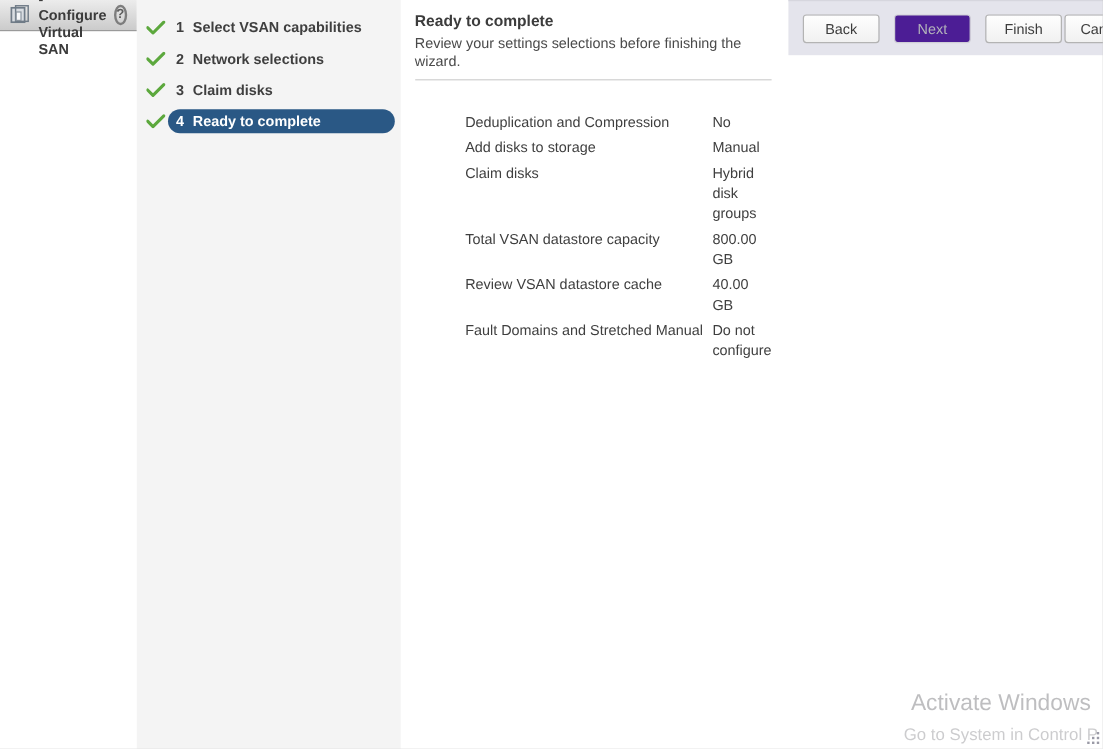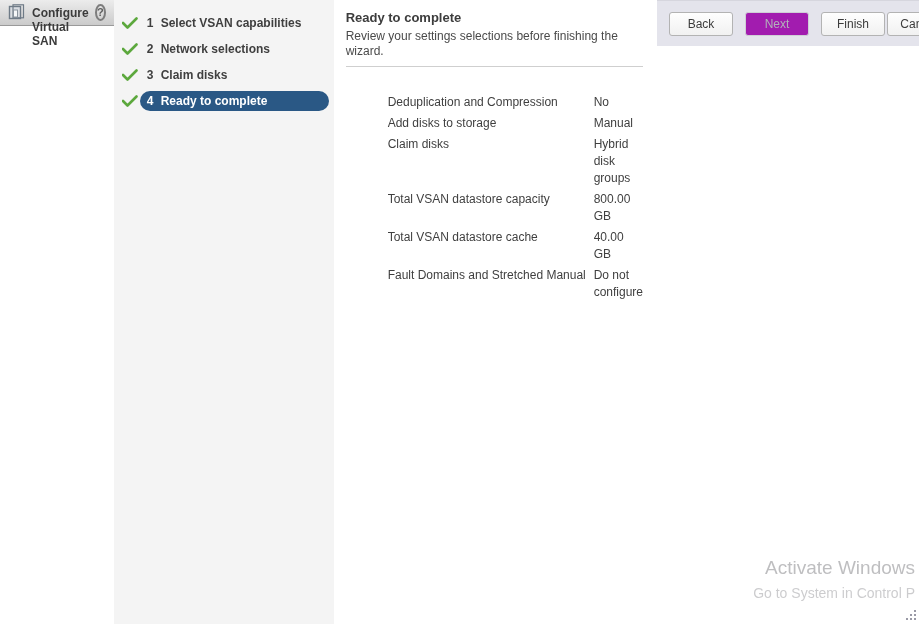--- a/index.html
+++ b/index.html
@@ -82,28 +82,28 @@
     border: 1px solid #b3b3b3; border-radius: 3px;
     background: linear-gradient(#fefefe, #f1f1f1);
     font-family: "Liberation Sans", sans-serif;
     font-size: 12px; color: #3c3c3c;
     cursor: pointer;
     margin-left: 12px;
   }
   .btn.cancel { margin-left: 2px; }
   .btn:disabled {
     border-color: #cfcfd6;
-    background: #a21caf;
+    background: #4c1d95;
     color: #b2b2ba;
     cursor: default;
   }
   
   .watermark {
-    position: absolute; right: 4px; bottom: 22px;
-    text-align: right; pointer-events: none; z-index: 10;
+    position: absolute; right: 4px; bottom: 3px;
+    text-align: center; pointer-events: none; z-index: 10;
   }
   .watermark .wm1 {
     font-size: 19px; color: rgba(110,110,115,0.45); line-height: 24px;
   }
   .watermark .wm2 {
     font-size: 14px; color: rgba(110,110,115,0.35); line-height: 18px;
     white-space: nowrap; margin-top: 4px;
   }
   
   .grip { position: absolute; right: 2px; bottom: 2px; z-index: 11; }
@@ -186,21 +186,21 @@
         </div>
         <div class="row">
           <span class="label">Claim disks</span>
           <span class="value">Hybrid disk groups</span>
         </div>
         <div class="row">
           <span class="label">Total VSAN datastore capacity</span>
           <span class="value">800.00 GB</span>
         </div>
         <div class="row">
-          <span class="label">Total VSAN datastore cache</span>
+          <span class="label">Review VSAN datastore cache</span>
           <span class="value">40.00 GB</span>
         </div>
         <div class="row">
           <span class="label">Fault Domains and Stretched Manual</span>
           <span class="value">Do not configure</span>
         </div>
       </div>
     </div>
 
   </div>

